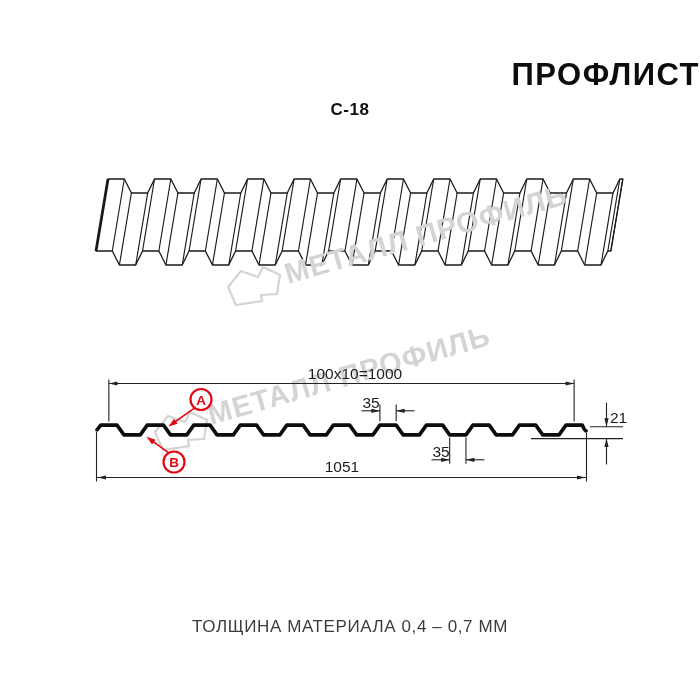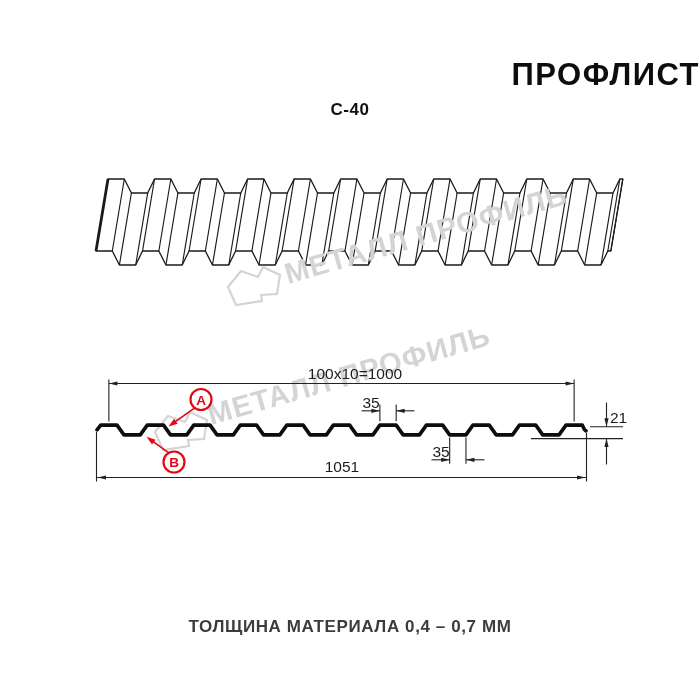--- a/index.html
+++ b/index.html
@@ -3,33 +3,33 @@
 <meta charset="utf-8">
 <style>
   html,body{margin:0;padding:0;background:#ffffff;}
   body{width:700px;height:700px;overflow:hidden;font-family:"Liberation Sans",sans-serif;}
   .stage{position:relative;width:700px;height:700px;background:#fff;}
   .title{position:absolute;left:0;right:0;top:57px;text-align:right;
          font-size:31px;font-weight:800;letter-spacing:1.5px;color:#0d0d0d;}
   .subtitle{position:absolute;left:0;right:0;top:100px;text-align:center;
          font-size:17px;font-weight:700;letter-spacing:.5px;color:#101010;}
   .footnote{position:absolute;left:0;right:0;top:617px;text-align:center;
-         font-size:17px;font-weight:700;letter-spacing:.6px;color:#3c3c3c;}
+         font-size:17px;font-weight:400;letter-spacing:.6px;color:#3c3c3c;}
   svg{position:absolute;left:0;top:0;}
   .dim{font-family:"Liberation Sans",sans-serif;font-size:15.5px;fill:#1c1c1c;font-weight:400;}
   .marker-label{font-family:"Liberation Sans",sans-serif;font-size:13.5px;font-weight:700;}
   .wm-text{font-family:"Liberation Sans",sans-serif;font-size:29px;font-weight:600;letter-spacing:1px;}
 </style>
 </head>
 <body>
 
 <div class="stage">
 
   <div class="title">ПРОФЛИСТ</div>
-  <div class="subtitle">С-40</div>
+  <div class="subtitle">С-18</div>
 
   <svg width="700" height="700" viewBox="0 0 700 700">
 
     <g id="g3d">
         <path d="M108 179 L124.3 179 L131.4 193 L147.70000000000002 193 L154.53 179 L170.83 179 L177.93 193 L194.23000000000002 193 L201.06 179 L217.36 179 L224.46 193 L240.76000000000002 193 L247.59 179 L263.89 179 L270.99 193 L287.29 193 L294.12 179 L310.42 179 L317.52000000000004 193 L333.82000000000005 193 L340.65 179 L356.95 179 L364.05 193 L380.35 193 L387.18 179 L403.48 179 L410.58000000000004 193 L426.88000000000005 193 L433.71000000000004 179 L450.01000000000005 179 L457.11000000000007 193 L473.4100000000001 193 L480.24 179 L496.54 179 L503.64000000000004 193 L519.94 193 L526.77 179 L543.0699999999999 179 L550.17 193 L566.4699999999999 193 L573.3 179 L589.5999999999999 179 L596.6999999999999 193 L612.9999999999999 193 L619.83 179 L622.83 179 L610.83 251 L607.83 251 L600.9999999999999 265 L584.6999999999999 265 L577.5999999999999 251 L561.3 251 L554.4699999999999 265 L538.17 265 L531.0699999999999 251 L514.77 251 L507.94000000000005 265 L491.64000000000004 265 L484.54 251 L468.24 251 L461.4100000000001 265 L445.11000000000007 265 L438.01000000000005 251 L421.71000000000004 251 L414.88000000000005 265 L398.58000000000004 265 L391.48 251 L375.18 251 L368.35 265 L352.05 265 L344.95 251 L328.65 251 L321.82000000000005 265 L305.52000000000004 265 L298.42 251 L282.12 251 L275.29 265 L258.99 265 L251.89 251 L235.59 251 L228.76000000000002 265 L212.46 265 L205.36 251 L189.06 251 L182.23000000000002 265 L165.93 265 L158.83 251 L142.53 251 L135.70000000000002 265 L119.4 265 L112.3 251 L96 251 Z" fill="#ffffff" stroke="#1a1a1a" stroke-width="1.3" stroke-linejoin="round"></path>
         <line x1="108" y1="179" x2="96" y2="251" stroke="#1a1a1a" stroke-width="1.15"></line>
         <line x1="124.3" y1="179" x2="112.3" y2="251" stroke="#1a1a1a" stroke-width="1.15"></line>
         <line x1="131.4" y1="193" x2="119.4" y2="265" stroke="#1a1a1a" stroke-width="1.15"></line>
         <line x1="147.70000000000002" y1="193" x2="135.70000000000002" y2="265" stroke="#1a1a1a" stroke-width="1.15"></line>
         <line x1="154.53" y1="179" x2="142.53" y2="251" stroke="#1a1a1a" stroke-width="1.15"></line>

